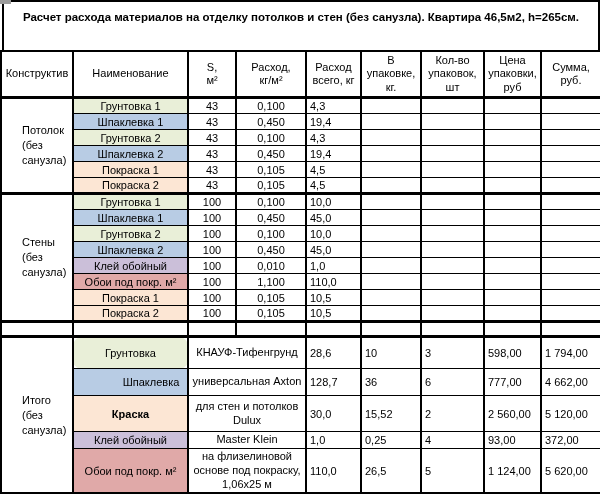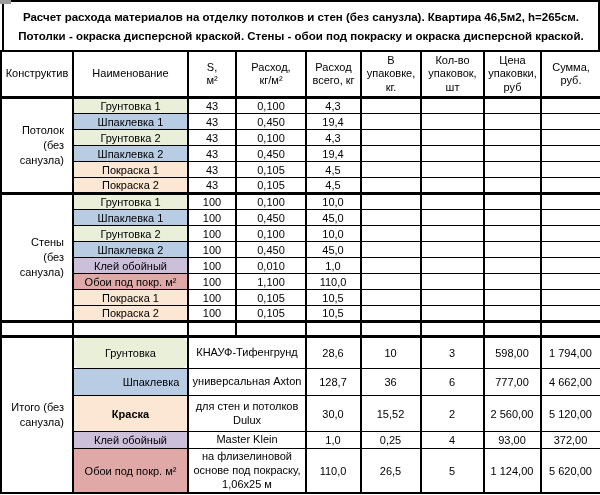--- a/index.html
+++ b/index.html
@@ -31,35 +31,34 @@
   th{
     font-weight:normal;text-align:center;white-space:pre-line;
     line-height:1.22;height:42px;border-bottom-width:3px;padding:1px 2px;
   }
   tr.row{height:16px;}
   tr.sep{height:15px;}
   tr.sep td{border-top-width:3px;border-bottom-width:3px;}
   tr.sec-start td{border-top-width:3px;}
   tr.t-r1{height:32px}tr.t-r2{height:27px}tr.t-r3{height:36px}
   tr.t-r4{height:17px}tr.t-r5{height:44px}
-  td.construct{text-align:right;line-height:1.35;padding:0 8px;}
+  td.construct{text-align:left;line-height:1.35;padding:0 20px;}
   td.name{text-align:center;white-space:nowrap;}
   td.center{text-align:center;white-space:nowrap;margin-left:40px;}
-  td.right{text-align:center;white-space:nowrap;padding-right:4px;}
+  td.right{text-align:left;white-space:nowrap;padding-right:4px;}
   td.desc{text-align:center;line-height:1.25;padding:1px 2px;}
 </style>
 </head>
 <body>
 
 <div class="sheet">
   <div class="artifact" style="background: rgb(155, 155, 155);"></div>
 
   <div class="title-box">
     <span class="title-line">Расчет расхода материалов на отделку потолков и стен (без санузла). Квартира 46,5м2, h=265см.</span>
-    <span class="title-line">Потолки - окраска дисперсной краской. Стены - обои под покраску и окраска дисперсной краской.</span>
   </div>
 
   <table>
     <colgroup>
       <col class="c1">
         <col class="c2">
         <col class="c3">
         <col class="c4">
         <col class="c5">
       <col class="c6">

